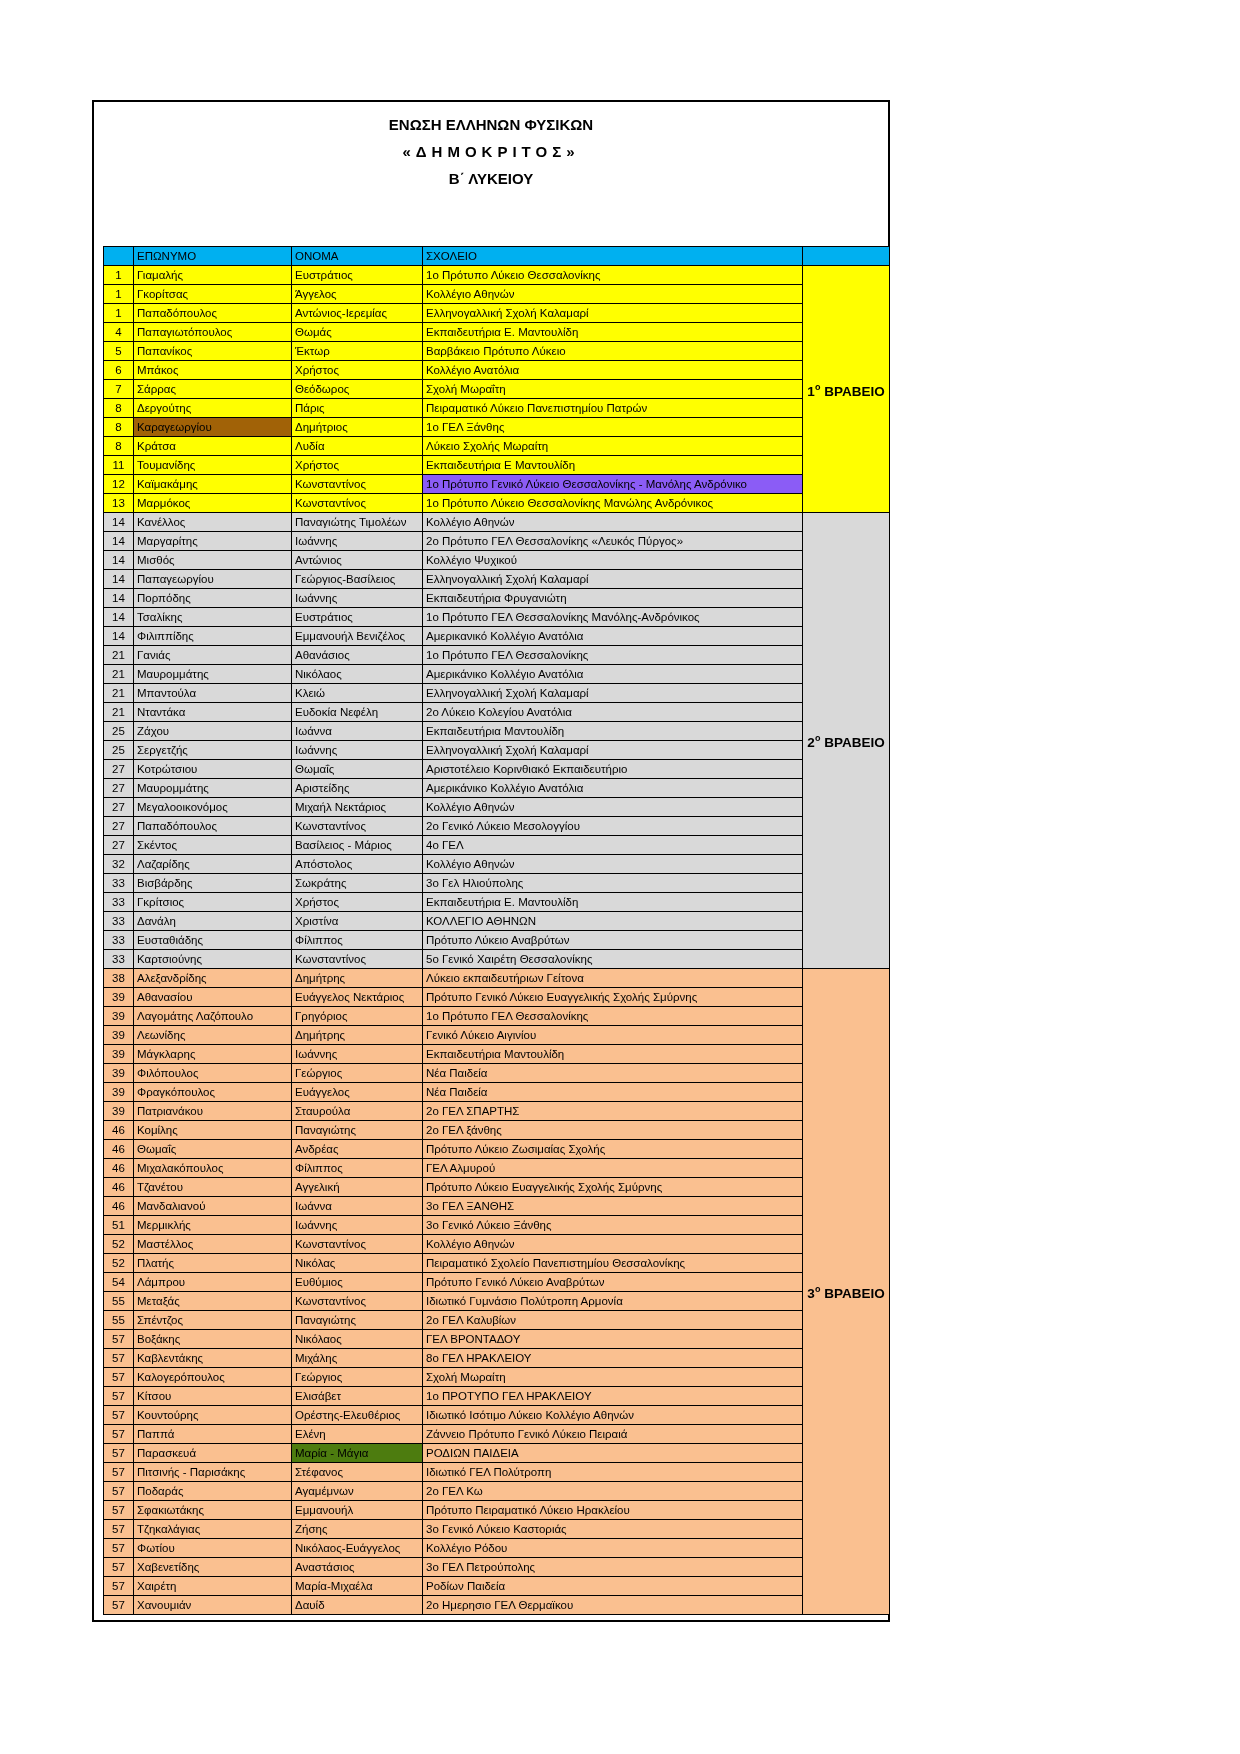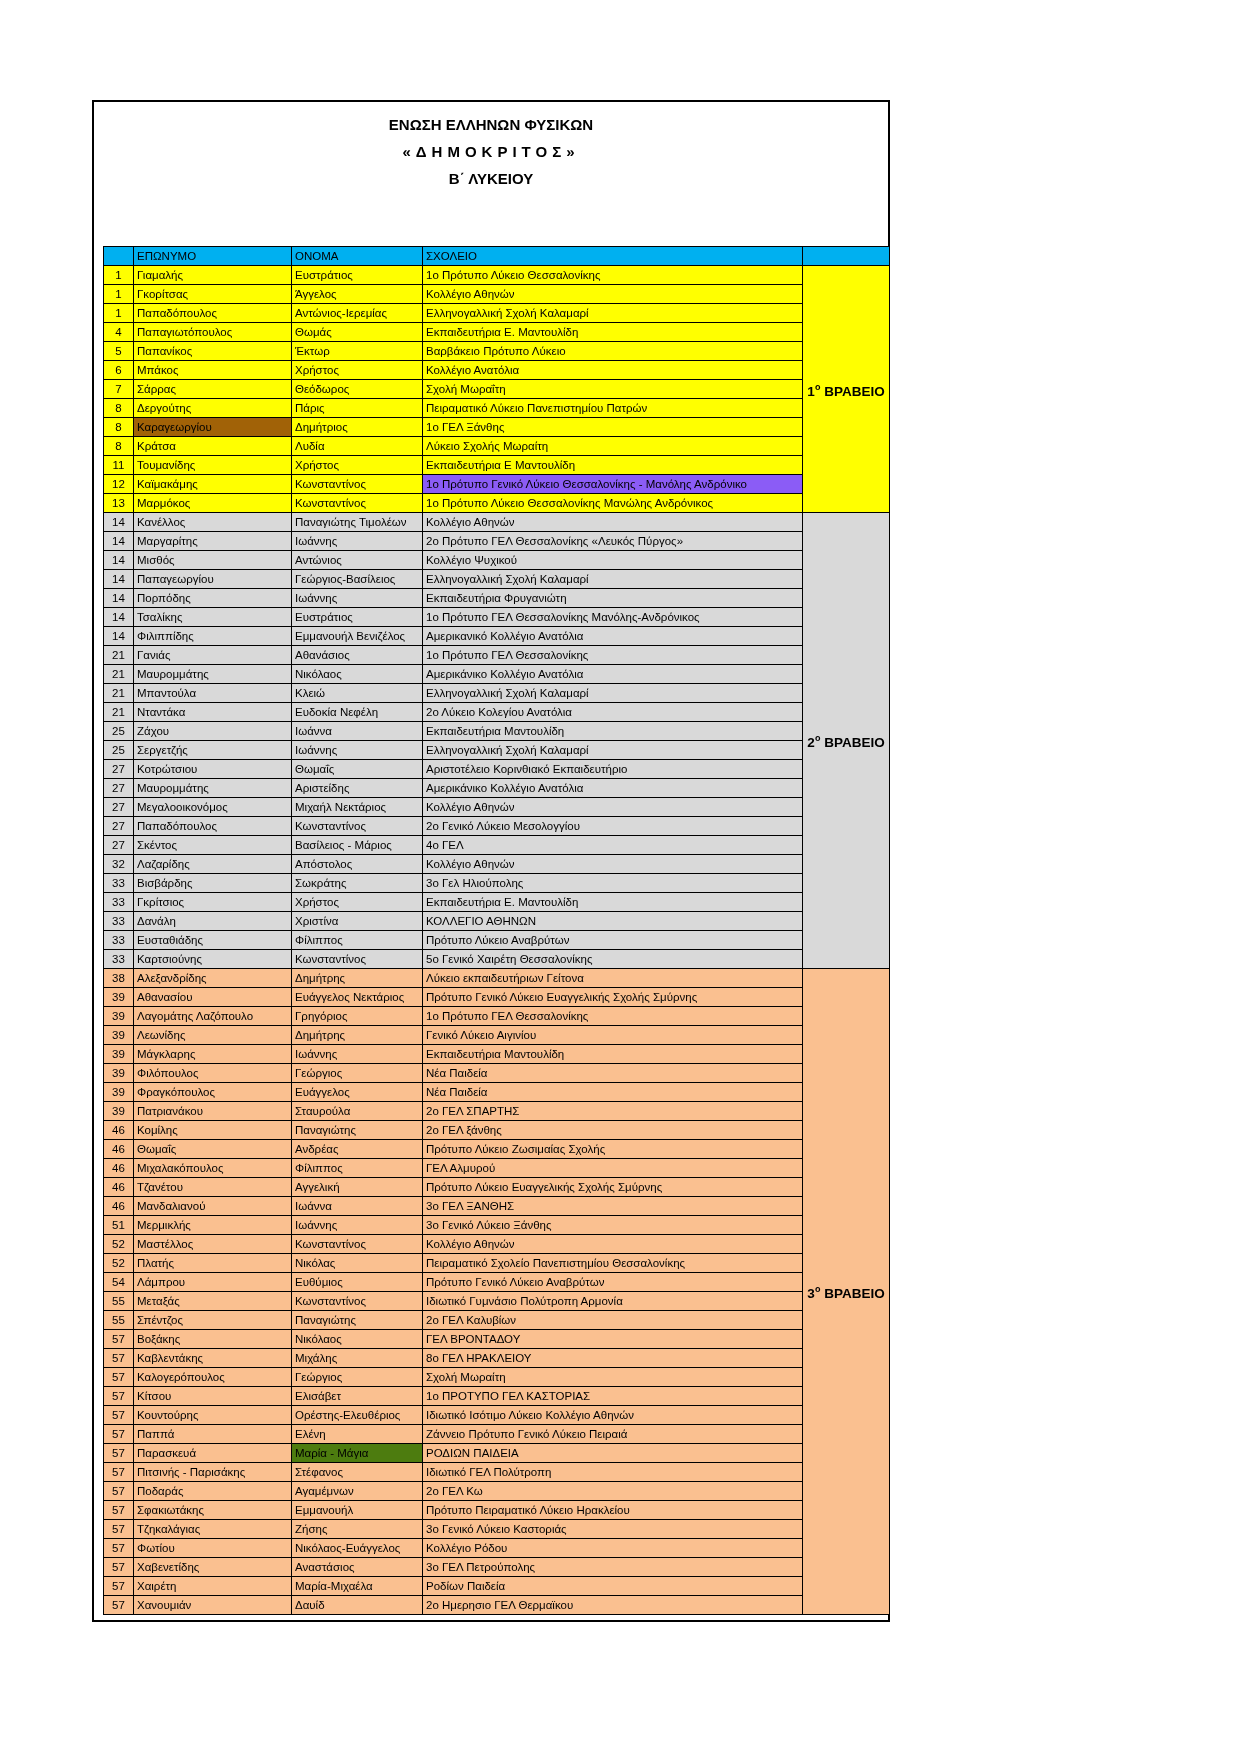--- a/index.html
+++ b/index.html
@@ -415,21 +415,21 @@
       <tr>
         <td class="col-rank" style="background: rgb(250, 192, 144);">57</td>
         <td class="col-surname" style="background: rgb(250, 192, 144);">Καλογερόπουλος</td>
         <td class="col-name" style="background: rgb(250, 192, 144);">Γεώργιος</td>
         <td class="col-school" style="background: rgb(250, 192, 144);">Σχολή Μωραίτη</td>
       </tr>
       <tr>
         <td class="col-rank" style="background: rgb(250, 192, 144);">57</td>
         <td class="col-surname" style="background: rgb(250, 192, 144);">Κίτσου</td>
         <td class="col-name" style="background: rgb(250, 192, 144);">Ελισάβετ</td>
-        <td class="col-school" style="background: rgb(250, 192, 144);">1ο ΠΡΟΤΥΠΟ ΓΕΛ ΚΑΣΤΟΡΙΑΣ</td>
+        <td class="col-school" style="background: rgb(250, 192, 144);">1ο ΠΡΟΤΥΠΟ ΓΕΛ ΗΡΑΚΛΕΙΟΥ</td>
       </tr>
       <tr>
         <td class="col-rank" style="background: rgb(250, 192, 144);">57</td>
         <td class="col-surname" style="background: rgb(250, 192, 144);">Κουντούρης</td>
         <td class="col-name" style="background: rgb(250, 192, 144);">Ορέστης-Ελευθέριος</td>
         <td class="col-school" style="background: rgb(250, 192, 144);">Ιδιωτικό Ισότιμο Λύκειο Κολλέγιο Αθηνών</td>
       </tr>
       <tr>
         <td class="col-rank" style="background: rgb(250, 192, 144);">57</td>
         <td class="col-surname" style="background: rgb(250, 192, 144);">Παππά</td>

